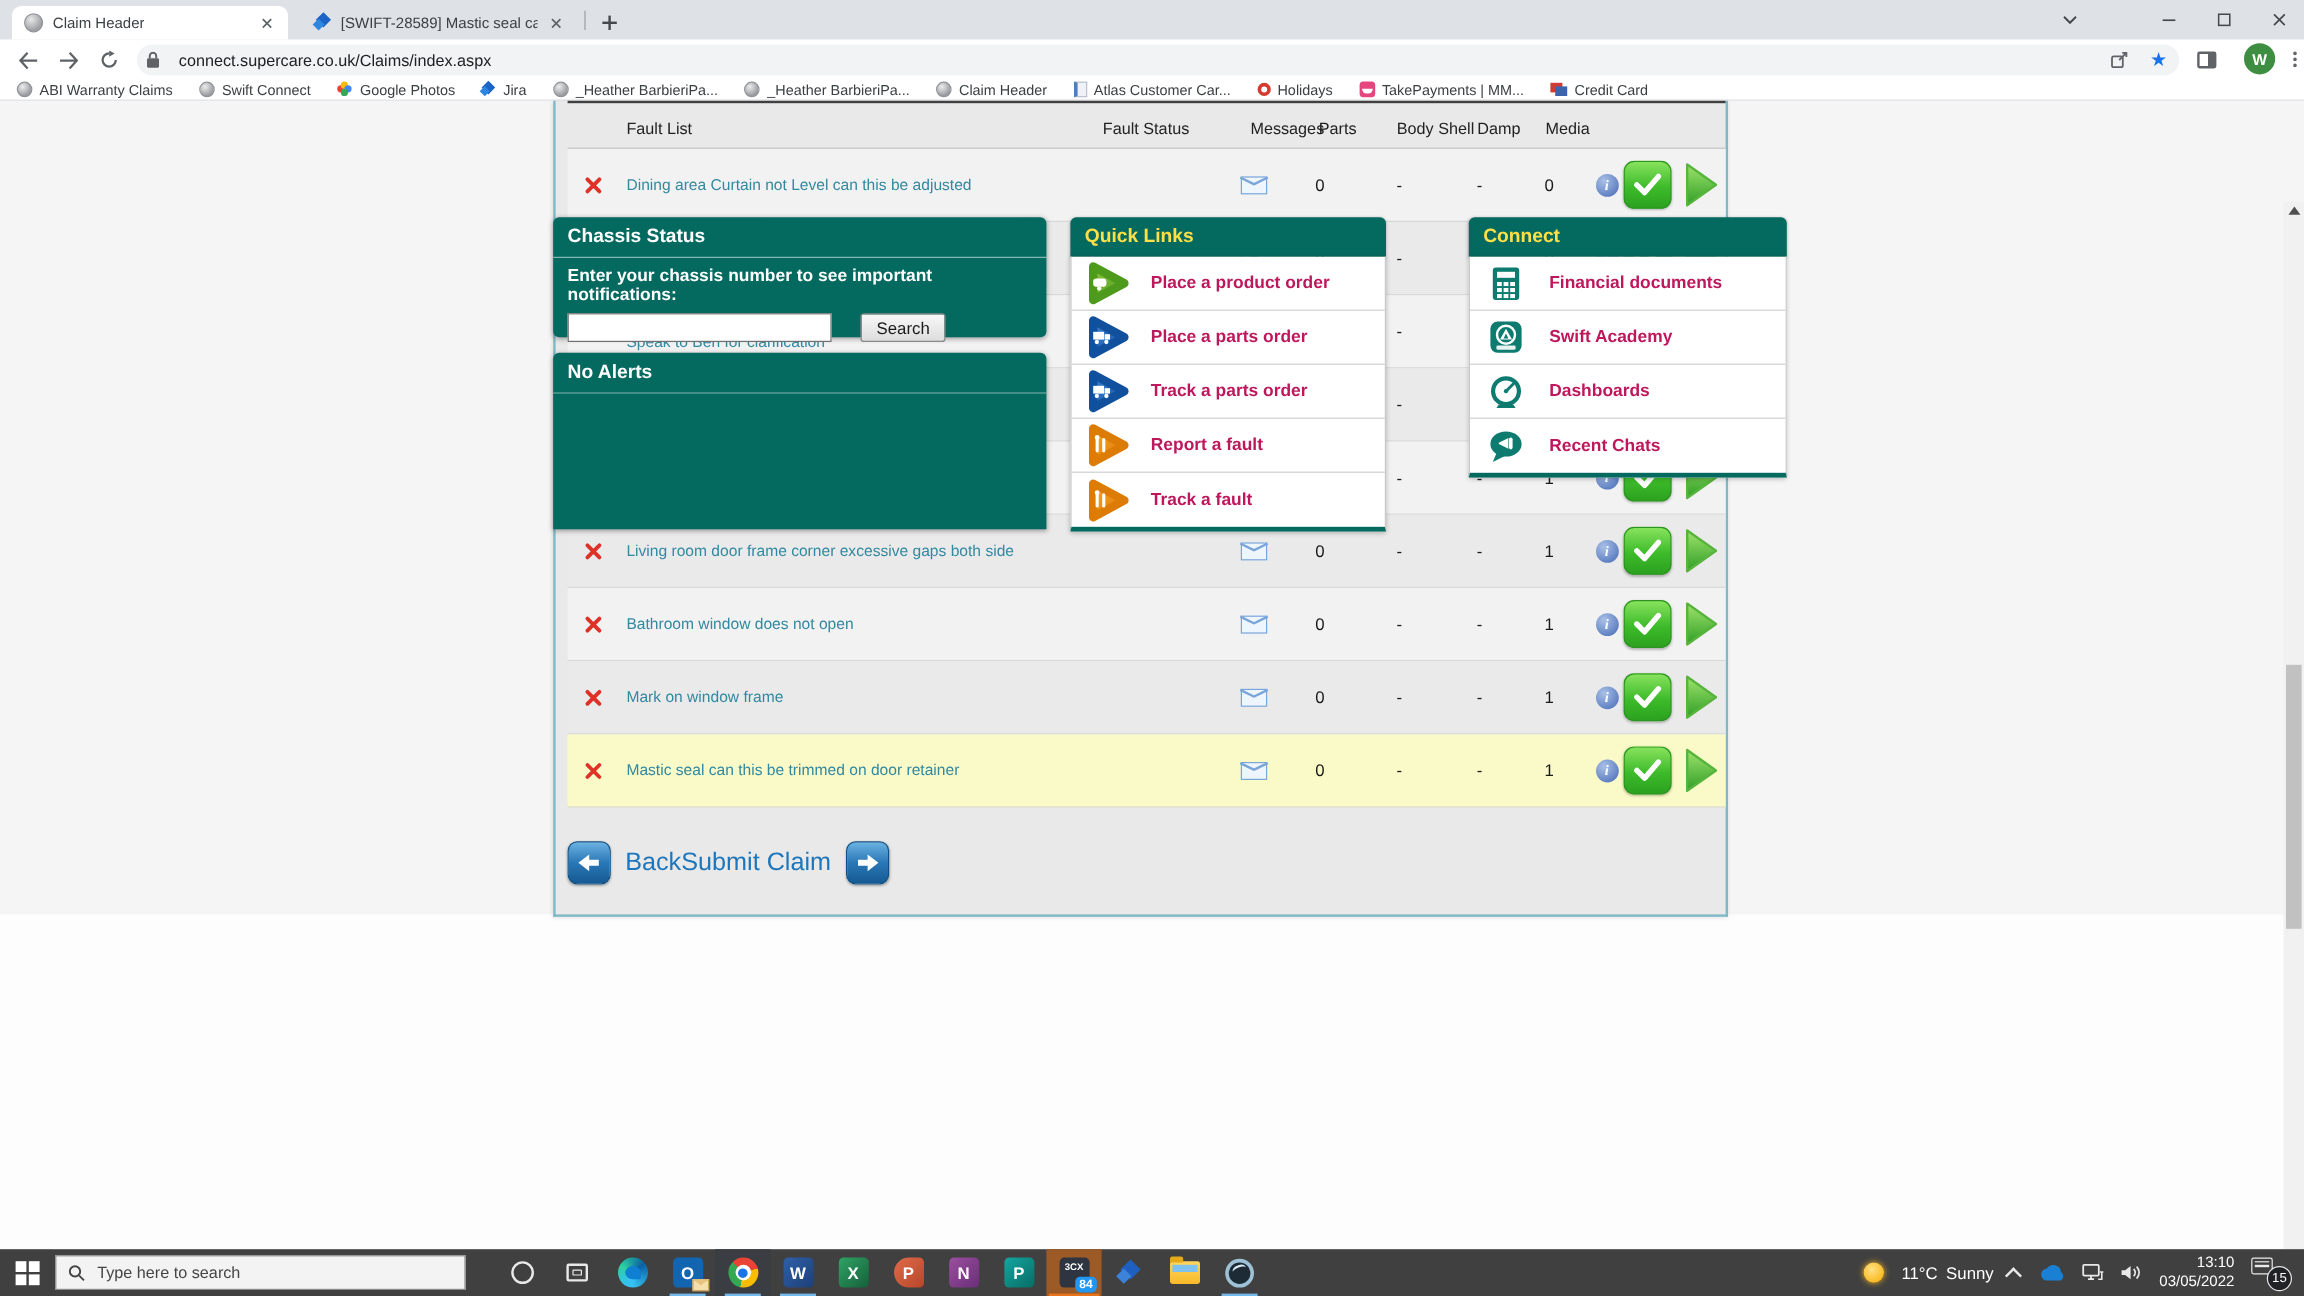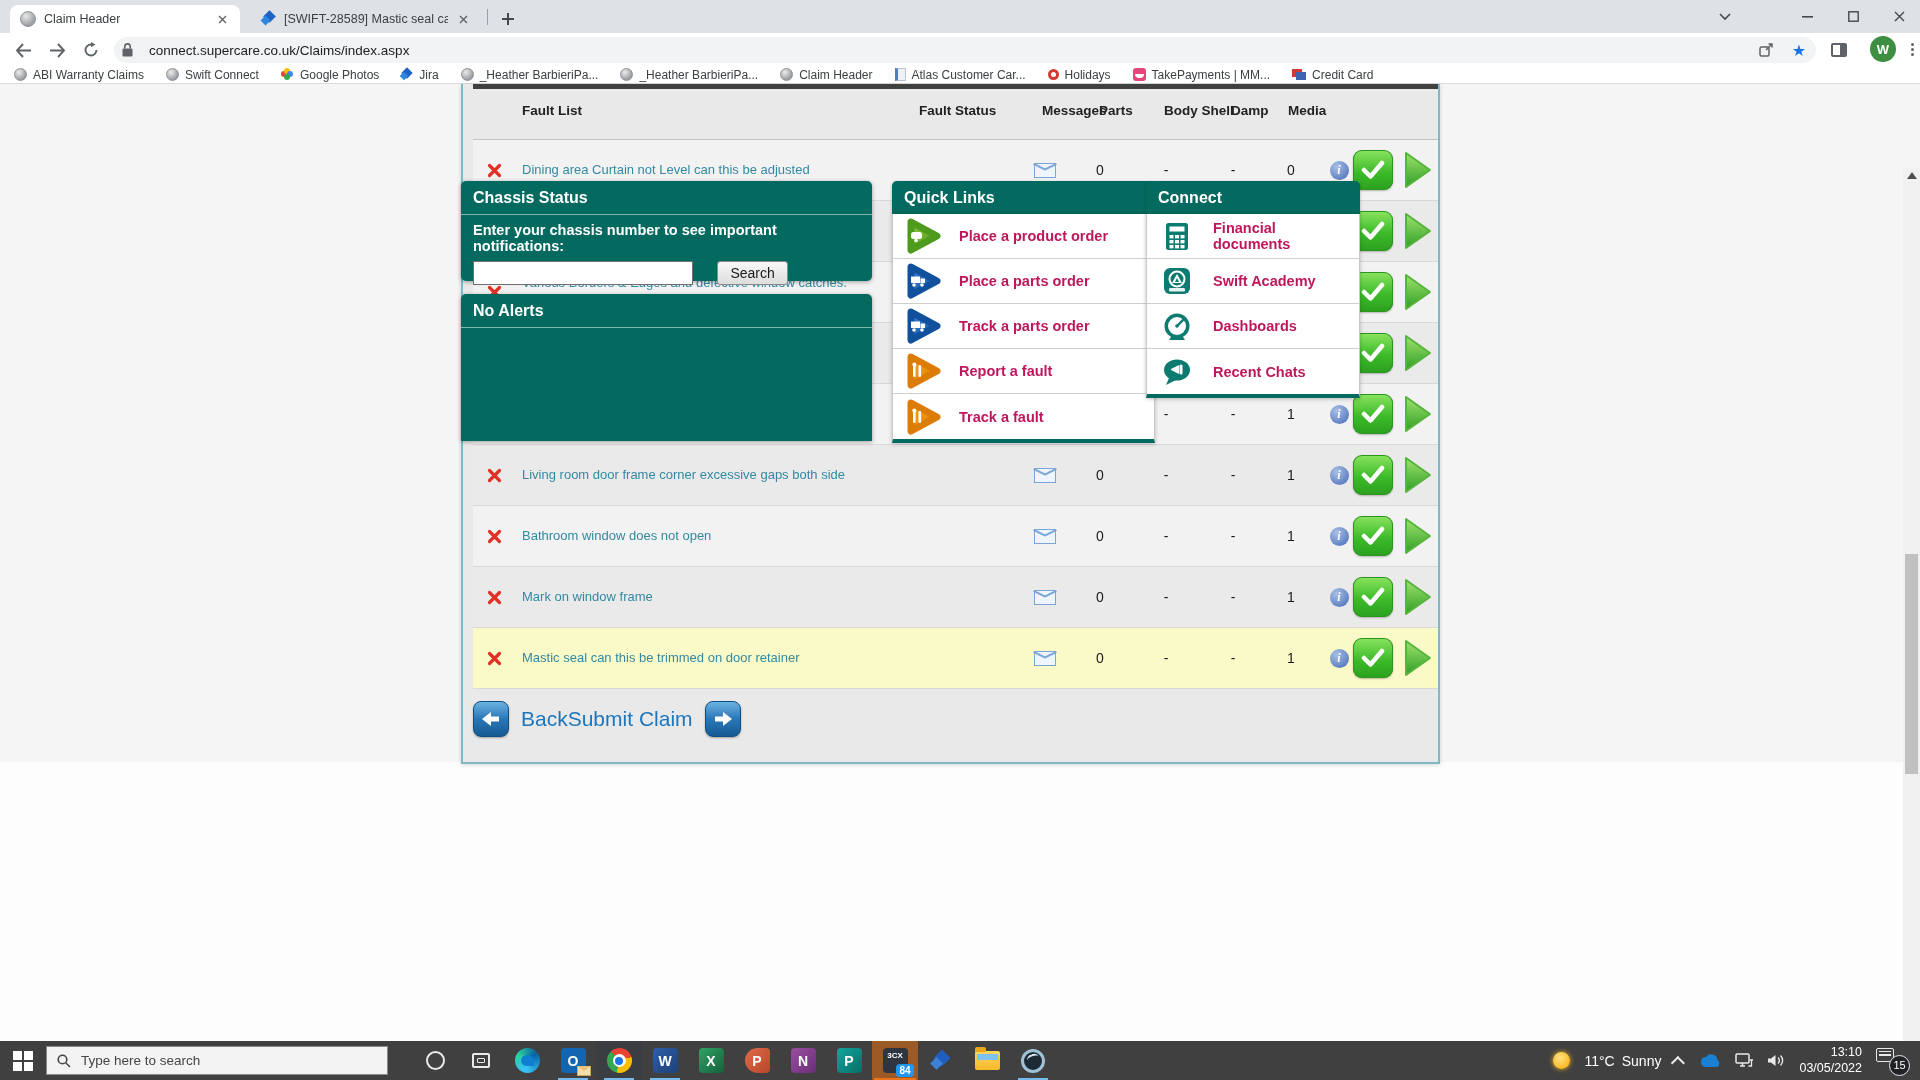--- a/index.html
+++ b/index.html
@@ -56,21 +56,21 @@
   .bm-cc:before { content:""; position:absolute; left:0; top:0; width:10px; height:8px; background:#d03a32; }
   .bm-cc:after { content:""; position:absolute; left:4px; top:3px; width:10px; height:8px; background:#3b63b0; }
 
   
   #page { position:absolute; top:84px; left:0; width:1920px; height:957px; background:#f5f5f5; }
   #page-bottom { position:absolute; top:678px; left:0; width:1920px; height:279px; background:#fdfdfd; }
 
   #main-panel { position:absolute; left:461px; top:0px; width:979px; height:680px; background:#e9e9e9;
     border-left:2px solid #7fb9c6; border-right:2px solid #7fb9c6; border-bottom:2px solid #7fb9c6; box-shadow:0 1px 4px rgba(0,0,0,.15); }
   #fault-table { position:absolute; left:10px; top:0; width:965px; }
-  #fault-head { position:relative; height:56px; border-top:5px solid #404040; border-bottom:1px solid #c4c4c4;font-weight:bold; }
+  #fault-head { position:relative; height:40px; border-top:2px solid #404040; border-bottom:1px solid #c4c4c4; }
   .fh { position:absolute; top:14px; font-size:13.5px; color:#222; }
 
   .frow { display:grid; grid-template-columns:42px 378px 120px 64px 46px 86px 48px 68px 28px 48px 37px;
     align-items:center; min-height:61px; border-bottom:1px solid #d8d8d8; background:#f2f2f2; }
   #fault-rows > .frow:nth-child(even) { background:#eaeaea; }
   #fault-rows > .frow.hl { background:#fafac8; }
   .cell-x { display:flex; justify-content:center; }
   .fault-link { font-size:13px; line-height:1.35; color:#3389a0; padding-left:7px; padding-right:20px; }
   .cell-c { text-align:center; font-size:14px; color:#1a1a1a; }
   .envelope { width:22px; height:15px; margin:0 auto; background:#eef5fc; border:1px solid #7aa5d9; position:relative; display:block; }
@@ -91,22 +91,22 @@
   .tp-head { font-size:16px; font-weight:bold; padding:8px 12px 7px; border-bottom:1px solid rgba(255,255,255,.5); }
   #chassis-panel { left:461px; top:97px; width:411px; height:100px; }
   #chassis-body { padding:7px 12px; }
   #chassis-prompt { font-size:14.5px; font-weight:bold; margin-bottom:7px; }
   #chassis-input { width:220px; height:24px; border:1px solid #707070; background:#fff; font-size:13px; padding:0 4px; vertical-align:middle; }
   #chassis-search { height:24px; margin-left:20px; padding:0 12px; font-size:14px; color:#1a1a1a; background:linear-gradient(180deg,#f8f8f8,#dddddd); border:1px solid #8a8a8a; border-radius:3px; vertical-align:middle; }
   #alerts-panel { left:461px; top:210px; width:411px; height:147px; border-radius:5px 5px 0 0; }
 
   .linkpanel { position:absolute; top:97px; }
   #quick-panel { left:892px; width:263px; }
-  #connect-panel { left:1146px; width:214px; }
-  .lp-head { background:#046a5f; color:#ffffff; font-size:16px; font-weight:bold; padding:8px 12px 7px; border-radius:5px 5px 0 0; box-shadow:0 1px 3px rgba(0,0,0,.3); }
+  #connect-panel { left:1224px; width:265px; }
+  .lp-head { background:#046a5f; color:#fde047; font-size:16px; font-weight:bold; padding:8px 12px 7px; border-radius:5px 5px 0 0; box-shadow:0 1px 3px rgba(0,0,0,.3); }
   .lp-body { background:#fff; border:1px solid #c9c9c9; border-top:none; border-bottom:4px solid #046a5f; box-shadow:0 1px 4px rgba(0,0,0,.25); }
   .lp-item { display:flex; align-items:center; gap:16px; height:45px; padding:0 10px; border-bottom:1px solid #cfcfcf; }
   .lp-item:last-child { border-bottom:none; }
   .lp-label { font-size:14.5px; font-weight:bold; color:#be185d; }
   .tri { width:40px; height:40px; flex:0 0 auto; }
 
   
   #vscroll { position:absolute; right:0; top:84px; width:17px; height:957px; background:#f1f1f1; }
   #vs-up { position:absolute; top:4px; left:4px; width:0; height:0; border-left:5px solid transparent; border-right:5px solid transparent; border-bottom:7px solid #505050; }
   #vs-thumb { position:absolute; left:2px; top:386px; width:13px; height:220px; background:#c1c1c1; }

